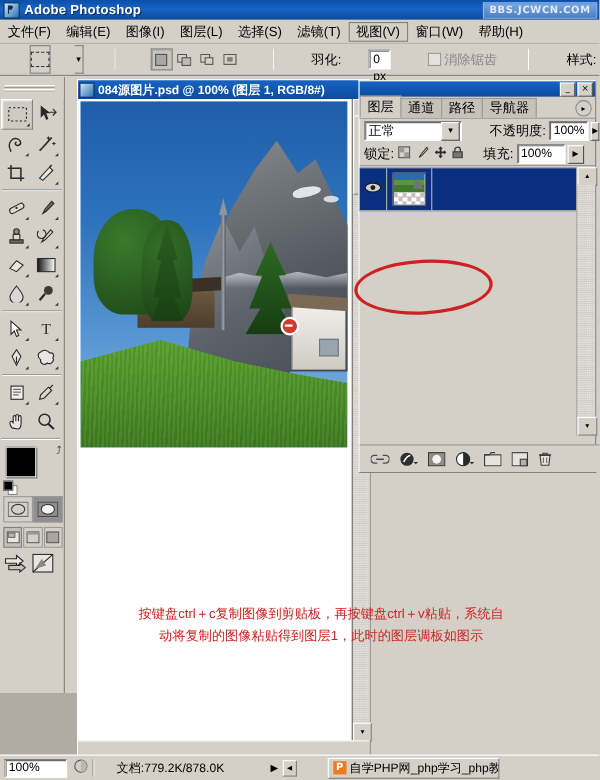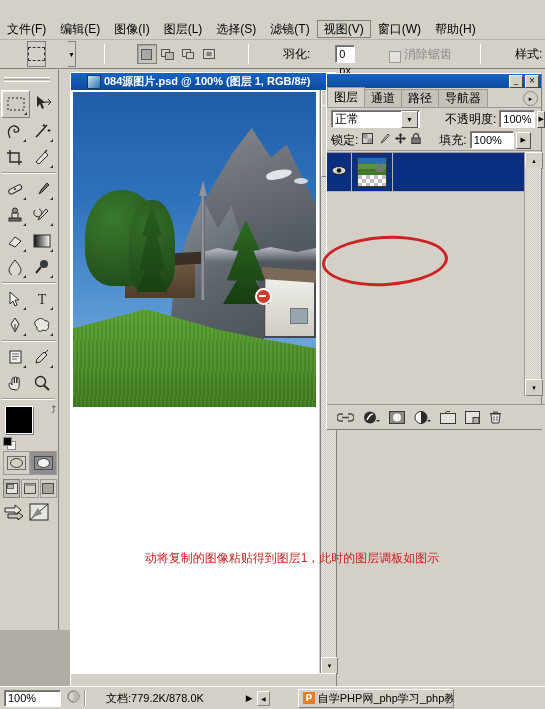--- a/index.html
+++ b/index.html
@@ -140,21 +140,21 @@
 
   
   .docwin{
     position:absolute;left:70px;top:72px;width:265px;height:618px;
     background:#d4d0c8;border:1px solid #808080;
     border-top-color:#fff;border-left-color:#fff;
   }
   .doc-title{
     height:17px;background:linear-gradient(180deg,#1763c4,#0a4b9e);
     display:flex;align-items:center;color:#fff;font-size:11px;font-weight:bold;
-    padding-left:16px;overflow:hidden;white-space:nowrap;
+    padding-left:1px;overflow:hidden;white-space:nowrap;
   }
   .doc-icon{
     width:12px;height:12px;margin-right:3px;flex:none;
     background:linear-gradient(135deg,#cfe6f7,#2a6fb0);border:1px solid #0d3a62;
   }
   .doc-canvas{
     position:absolute;left:0;top:17px;width:248px;height:584px;background:#fff;
     overflow:hidden;
   }
   .photo{position:absolute;left:2px;top:2px;width:243px;height:315px;overflow:hidden;}
@@ -312,20 +312,25 @@
   .tb-ic{width:12px;height:12px;background:#ef7b21;color:#fff;font-size:9px;font-weight:bold;
     display:flex;align-items:center;justify-content:center;margin-right:3px;flex:none;
     font-family:"DejaVu Sans",sans-serif;}
   .graybar{position:absolute;left:0;top:630px;width:70px;height:57px;background:#b0aca4;}
 </style>
 </head>
 <body>
 
 <div class="app">
 
+  <div class="titlebar">
+    <div class="ps-icon"></div>
+    <span class="apptitle">Adobe Photoshop</span>
+    <div class="watermark">BBS.JCWCN.COM</div>
+  </div>
 
   <div class="menubar">
     <div class="menu-item">文件(F)</div>
     <div class="menu-item">编辑(E)</div>
     <div class="menu-item">图像(I)</div>
     <div class="menu-item">图层(L)</div>
     <div class="menu-item">选择(S)</div>
     <div class="menu-item">滤镜(T)</div>
     <div class="menu-item active">视图(V)</div>
     <div class="menu-item">窗口(W)</div>
@@ -358,21 +363,21 @@
       <div class="boolbtn">
         <svg width="13" height="11" viewBox="0 0 13 11">
             <rect x="0.5" y="0.5" width="11" height="9" fill="#d4d0c8" stroke="#555"></rect>
             <rect x="3.5" y="3" width="5" height="4" fill="#7f7f7f"></rect>
           </svg>
       </div>
     </div>
     <div class="sep-v"></div>
     <span class="lbl">羽化:</span>
     <div class="txtfield" style="width:46px">0 px</div>
-    <div style="display:flex;align-items:flex-end;margin-left:12px">
+    <div style="display:flex;align-items:center;margin-left:12px">
       <div class="chk"></div>
       <span class="lbl dim" style="margin:0">消除锯齿</span>
     </div>
     <div class="sep-v"></div>
     <span class="lbl">样式:</span>
     <div class="selectbox" style="width:92px">
       <span>正常</span>
       <span class="dd">▼</span>
     </div>
     <span class="lbl dim">宽度:</span>
@@ -638,20 +643,21 @@
       <div class="sb-track">
         <div class="sb-thumb"></div>
       </div>
       <div class="sb-btn" style="position:absolute;bottom:0">▼</div>
     </div>
 
     <div class="doc-status"></div>
   </div>
 
   <div class="annot">
+    <div>按键盘ctrl＋c复制图像到剪贴板，再按键盘ctrl＋v粘贴，系统自</div>
     <div>动将复制的图像粘贴得到图层1，此时的图层调板如图示</div>
   </div>
 
   <div class="layerpal">
     <div class="lp-titlebar">
       <div class="lp-btn">_</div>
       <div class="lp-btn">×</div>
     </div>
 
     <div class="lp-tabs">

